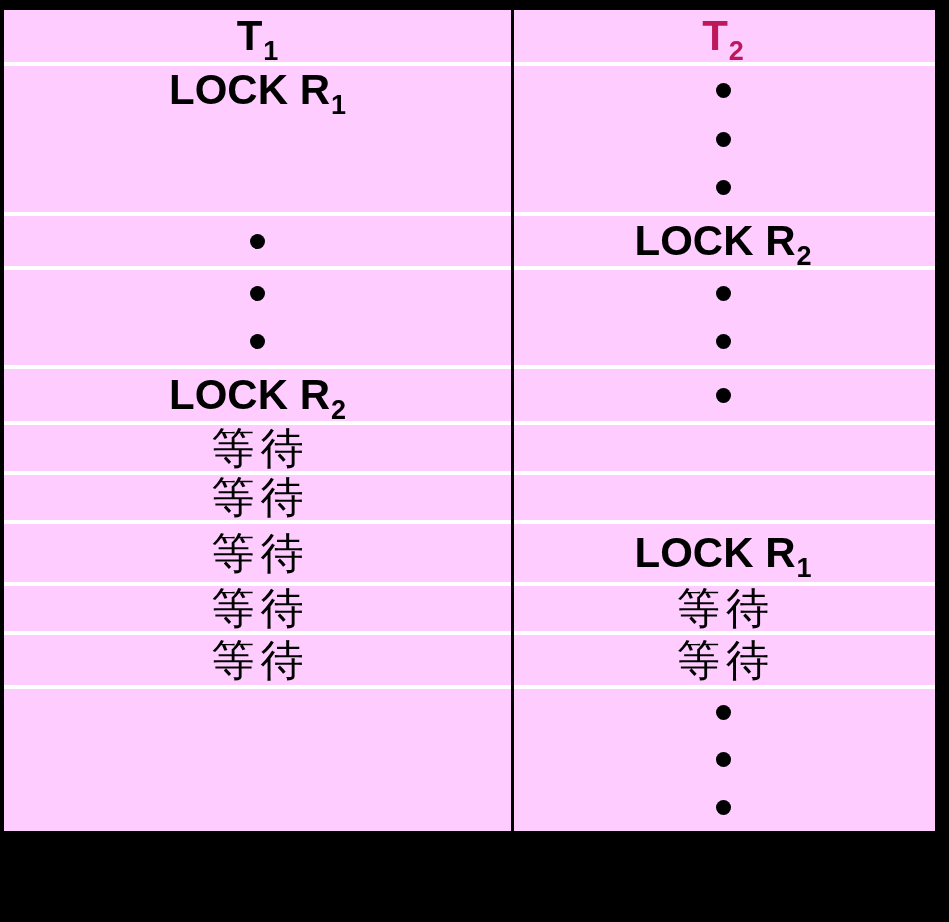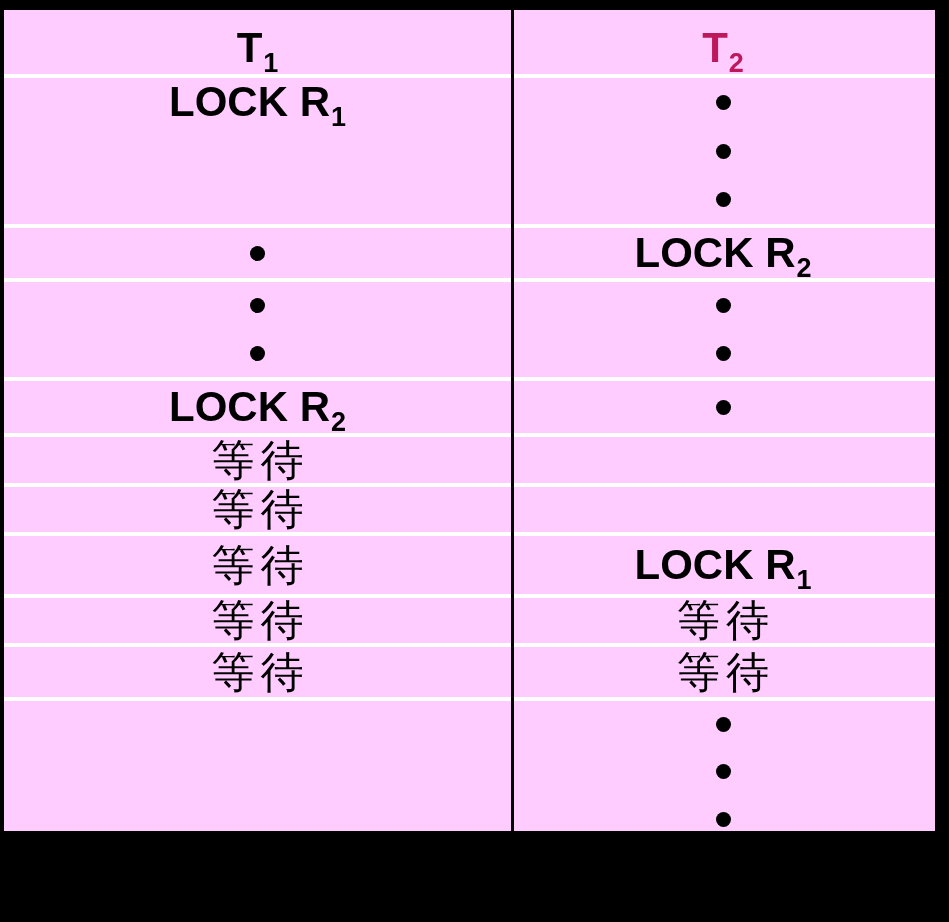--- a/index.html
+++ b/index.html
@@ -90,21 +90,21 @@
     height: 100%;
     background: #000000;
   }
 </style>
 </head>
 <body>
 
 <div id="stage" style="background: rgb(0, 0, 0);">
   <div id="tbl" style="background: rgb(255, 204, 255);">
     <div id="rows">
-        <div class="row" style="height: 52px; border-top-color: rgb(255, 255, 255); margin-top: 12px;">
+        <div class="row" style="height: 52px; border-top-color: rgb(255, 255, 255);">
           <div class="cell left">
             <div class="line">
               <span class="t" style="color: rgb(0, 0, 0);"><span>T</span><span class="sub">1</span></span>
             </div>
           </div>
           <div class="cell right">
             <div class="line">
               <span class="t" style="color: #be185d;"><span>T</span><span class="sub">2</span></span>
             </div>
           </div>

